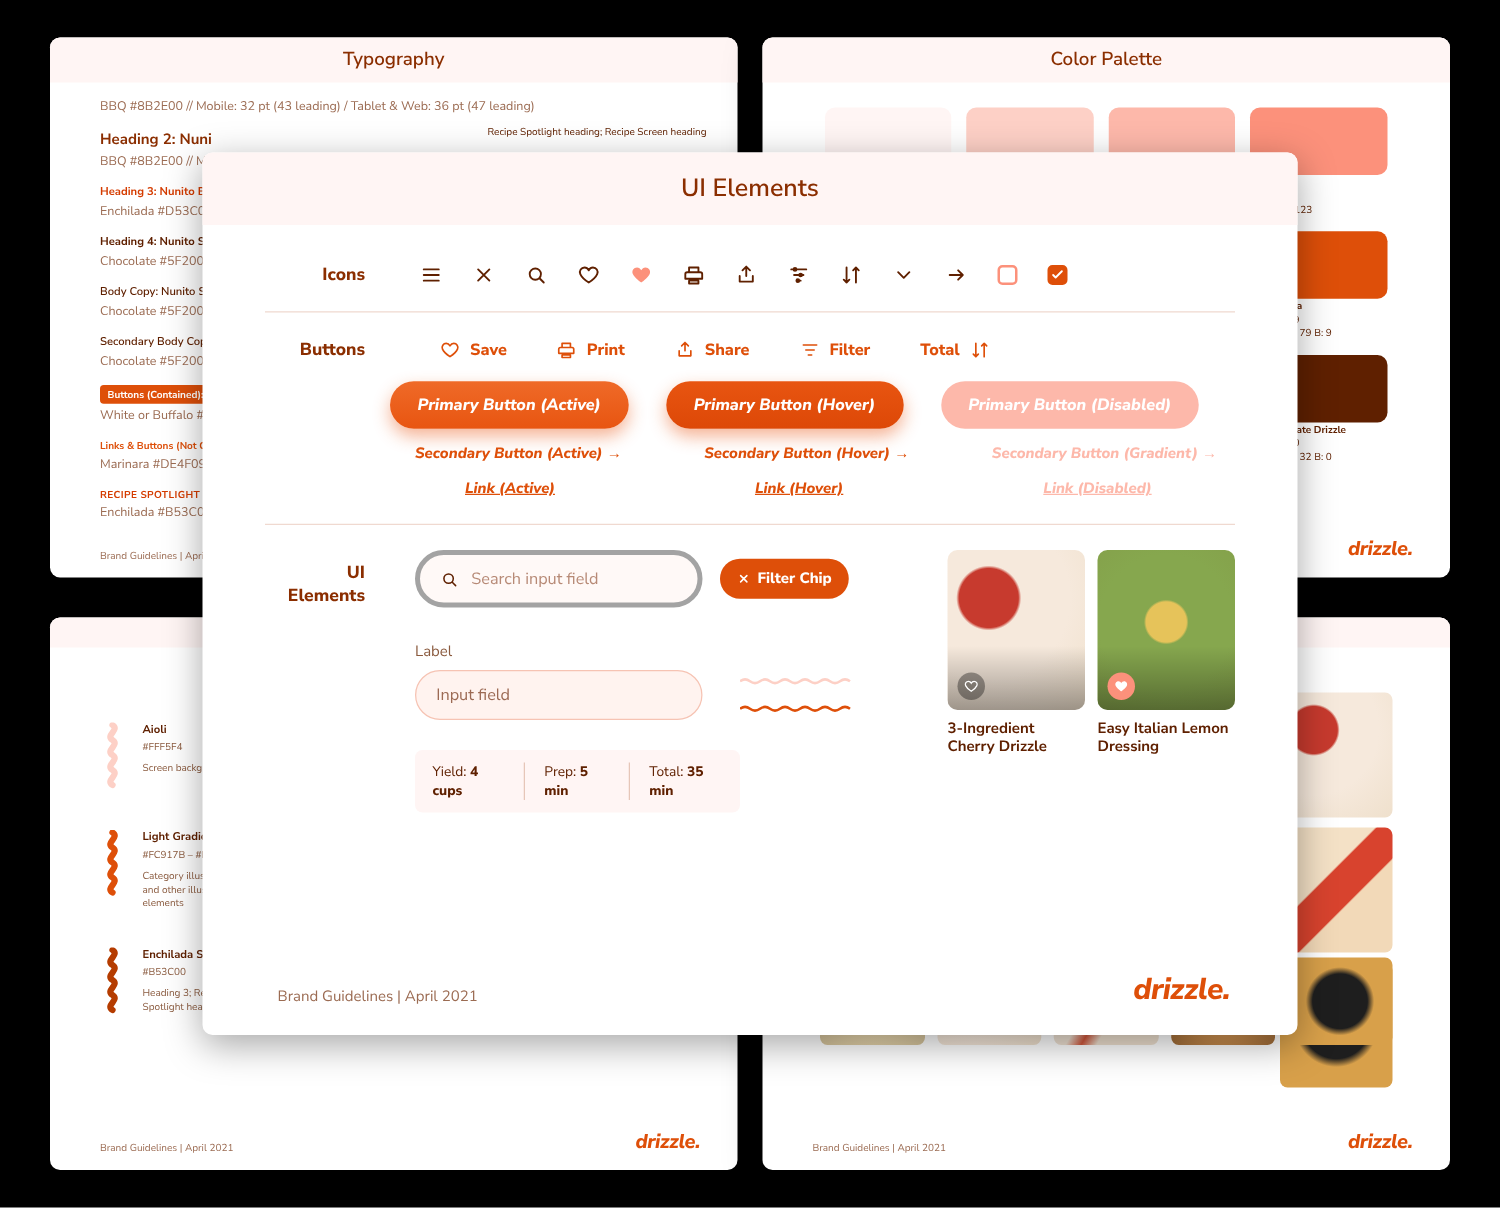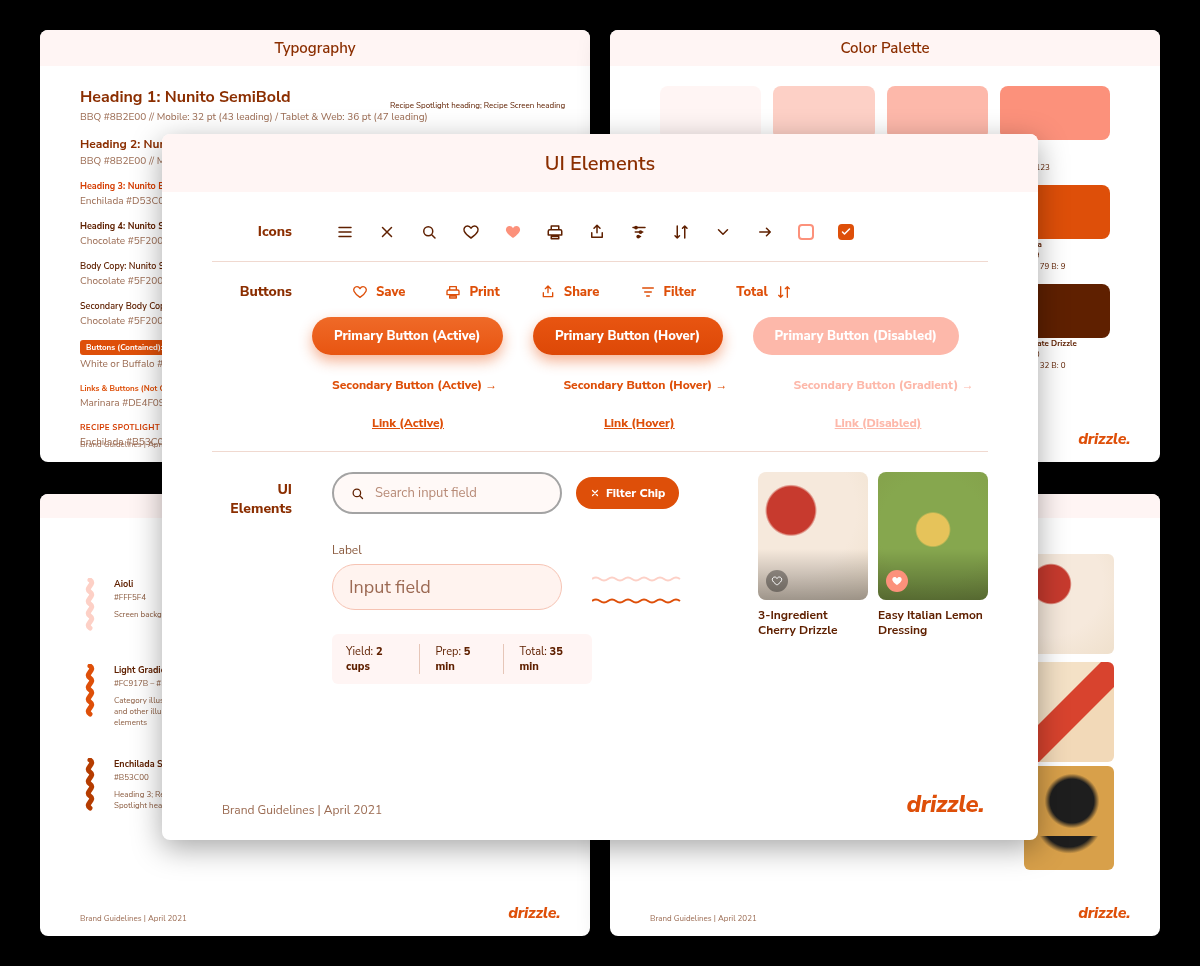--- a/index.html
+++ b/index.html
@@ -58,53 +58,53 @@
   .sw-name{font-weight:700;font-size:9px;}
   .sw-hex{font-size:8px;color:#8a5a3e;margin-top:2px;}
   .sw-desc{font-size:8px;color:#8a5a3e;margin-top:6px;}
   .photo-strip{position:absolute;bottom:100px;left:46px;right:46px;display:flex;gap:10px;}
   .photo-strip .p{flex:1;height:70px;border-radius:6px;}
   .photo-col{position:absolute;top:60px;right:46px;width:90px;display:flex;flex-direction:column;gap:8px;}
   .photo-col .p{height:100px;border-radius:6px;}
 
   
   #main{
-    top:134px;left:162px;width:876px;height:706px;z-index:5;
+    top:122px;left:162px;width:876px;height:706px;z-index:5;
   }
   #main .panel-heading{height:58px;font-size:20px;}
   
   .sec{padding:20px 50px;}
   .sec.bordered{border-bottom:1px solid #f0d9d0;margin:0 50px;padding:20px 0;}
   .row-label{display:inline-block;width:80px;text-align:right;font-weight:800;font-size:14px;color:var(--bbq);margin-right:20px;}
   .icon-row{display:flex;align-items:center;gap:24px;}
   .icon-row svg{width:18px;height:18px;}
   .icn{stroke:var(--drizzle);stroke-width:2;fill:none;stroke-linecap:round;stroke-linejoin:round;}
   .icn.fill{fill:var(--jam);stroke:none;}
   .checkbox-empty{width:16px;height:16px;border:2px solid var(--jam);border-radius:4px;}
   .checkbox-full{width:16px;height:16px;border:2px solid var(--marinara);background:var(--marinara);border-radius:4px;display:flex;align-items:center;justify-content:center;}
 
   
-  .btn-grid{display:flex;flex-direction:column;gap:22px;margin-top:16px;}
+  .btn-grid{display:flex;flex-direction:column;gap:12px;margin-top:16px;font-style:italic;}
   .btn-row{display:flex;gap:30px;align-items:center;margin-left:100px;}
   .icon-btn{display:flex;align-items:center;gap:8px;font-size:13px;font-weight:800;color:var(--marinara);}
   .icon-btn svg{width:16px;height:16px;}
   .pill{padding:10px 22px;border-radius:999px;font-size:13px;font-weight:800;color:#fff;min-width:190px;text-align:center;}
   .pill.active{background:linear-gradient(180deg,#ef6a28,#e85511);box-shadow:0 6px 14px rgba(232,85,17,.45);}
   .pill.hover{background:linear-gradient(180deg,#e85511,#dd4807);box-shadow:0 6px 14px rgba(232,85,17,.45);}
   .pill.disabled{background:var(--jam-light);}
   .sec-btn{font-size:12px;font-weight:800;color:var(--marinara);}
   .sec-btn.d{color:var(--jam-light);}
   .sec-btn::after{content:"  →";}
   .link{font-size:12px;font-weight:800;text-decoration:underline;color:var(--marinara);}
   .link.d{color:var(--jam-light);}
   .ui-left{flex:1;}
-  .search{display:flex;align-items:center;gap:10px;border:2px solid #a3a3a3;background:#fff9f7;border-radius:999px;padding:10px 16px;font-size:13px;color:#b78a76;width:230px;}
+  .search{display:flex;align-items:center;gap:10px;border:4px solid #a3a3a3;background:#fff9f7;border-radius:999px;padding:10px 16px;font-size:13px;color:#b78a76;width:230px;}
   .filter-chip{background:var(--marinara);color:#fff;border-radius:999px;padding:8px 14px;font-size:12px;font-weight:800;display:inline-flex;align-items:center;gap:6px;}
   .lbl{font-size:12px;color:#8a5a3e;margin:28px 0 6px;}
-  .inp{border:1px solid #f6c3b3;background:#fff3ef;border-radius:999px;padding:10px 16px;font-size:18px;color:#9c6a54;width:230px;}
+  .inp{border:1px solid #f6c3b3;background:#fff3ef;border-radius:999px;padding:10px 16px;font-size:13px;color:#9c6a54;width:230px;}
   .wav{width:90px;height:6px;}
   .stats{background:var(--aioli);border-radius:6px;padding:10px 14px;font-size:11px;color:#5f2000;display:flex;gap:16px;margin-top:24px;width:260px;}
   .stats span b{font-weight:800;}
   .stats .div{width:1px;background:#e6c6b8;}
   .cards{display:flex;gap:10px;}
   .card{width:110px;}
   .card .img{height:128px;border-radius:8px;position:relative;overflow:hidden;}
   .card .img::after{content:"";position:absolute;inset:0;background:linear-gradient(180deg,transparent 60%,rgba(0,0,0,.35));}
   .heart-badge{position:absolute;left:8px;bottom:8px;width:22px;height:22px;border-radius:50%;display:flex;align-items:center;justify-content:center;z-index:2;}
   .heart-badge.e{background:rgba(0,0,0,.35);}
@@ -122,21 +122,20 @@
 
   #main .footer{bottom:22px;left:60px;font-size:12px;}
   #main .brand{bottom:20px;right:54px;font-size:24px;}
 </style>
 </head>
 <body>
 
 <div id="typo" class="bg-panel">
   <div class="panel-heading">Typography</div>
   <div class="body">
-    <div class="h1">Heading 1: Nunito SemiBold</div>
     <div class="meta">BBQ #8B2E00 // Mobile: 32 pt (43 leading) / Tablet &amp; Web: 36 pt (47 leading)</div>
     <div class="usage">Recipe Spotlight heading; Recipe Screen heading</div>
     <div class="h2">Heading 2: Nuni</div>
     <div class="meta">BBQ #8B2E00 // Mobile: 24</div>
     <div class="h3">Heading 3: Nunito Bold</div>
     <div class="meta">Enchilada #D53C00 // Mobil</div>
     <div class="h4">Heading 4: Nunito Semi</div>
     <div class="meta">Chocolate #5F2000 // Mobil</div>
     <div class="bc">Body Copy: Nunito Sans</div>
     <div class="meta">Chocolate #5F2000 // Mobil</div>
@@ -369,21 +368,21 @@
         <div>
           <svg class="wav" viewBox="0 0 90 6">
               <path d="M0 3q4-3 8 0t8 0 8 0 8 0 8 0 8 0 8 0 8 0 8 0 8 0 8 0" stroke="#FDD0C6" stroke-width="2" fill="none"></path>
             </svg><br>
           <svg class="wav" viewBox="0 0 90 6">
               <path d="M0 3q4-3 8 0t8 0 8 0 8 0 8 0 8 0 8 0 8 0 8 0 8 0 8 0" stroke="#DE4F09" stroke-width="2" fill="none"></path>
             </svg>
         </div>
       </div>
       <div class="stats">
-        <span><span>Yield: </span><b>2 cups</b></span>
+        <span><span>Yield: </span><b>4 cups</b></span>
           <span class="div"></span>
         <span><span>Prep: </span><b>5 min</b></span>
           <span class="div"></span>
         <span><span>Total: </span><b>35 min</b></span>
       </div>
     </div>
     <div class="cards">
       <div class="card">
         <div class="img food-a">
           <span class="heart-badge e">

